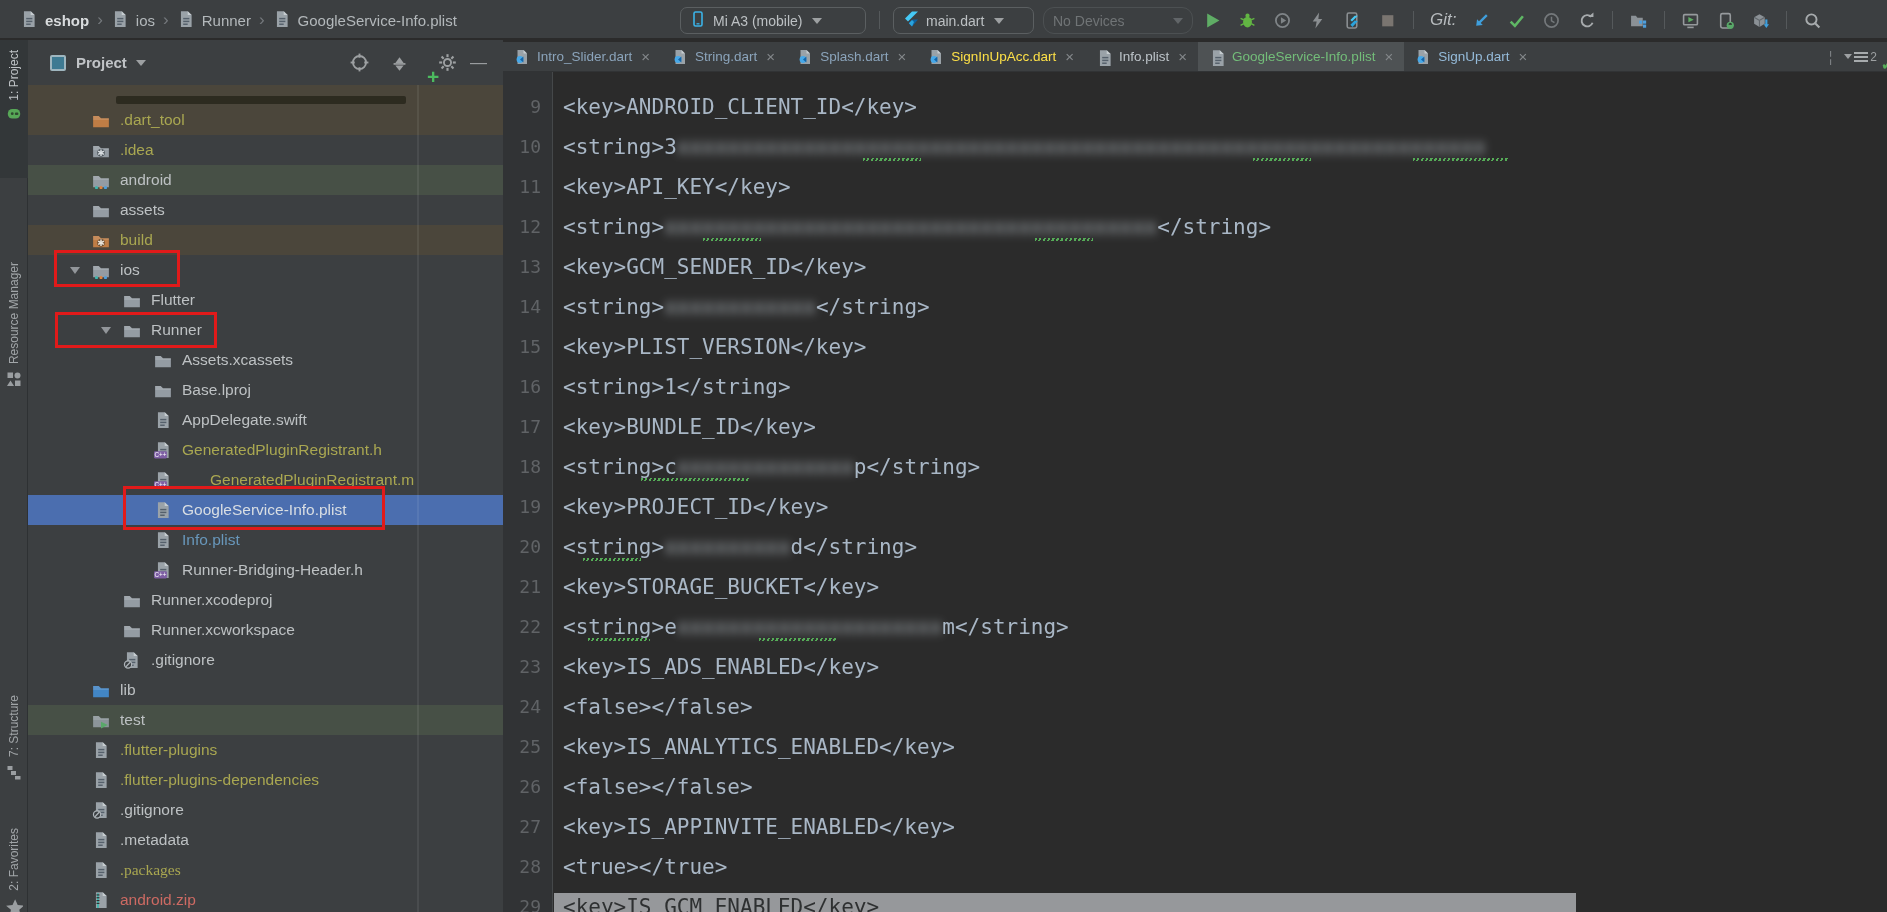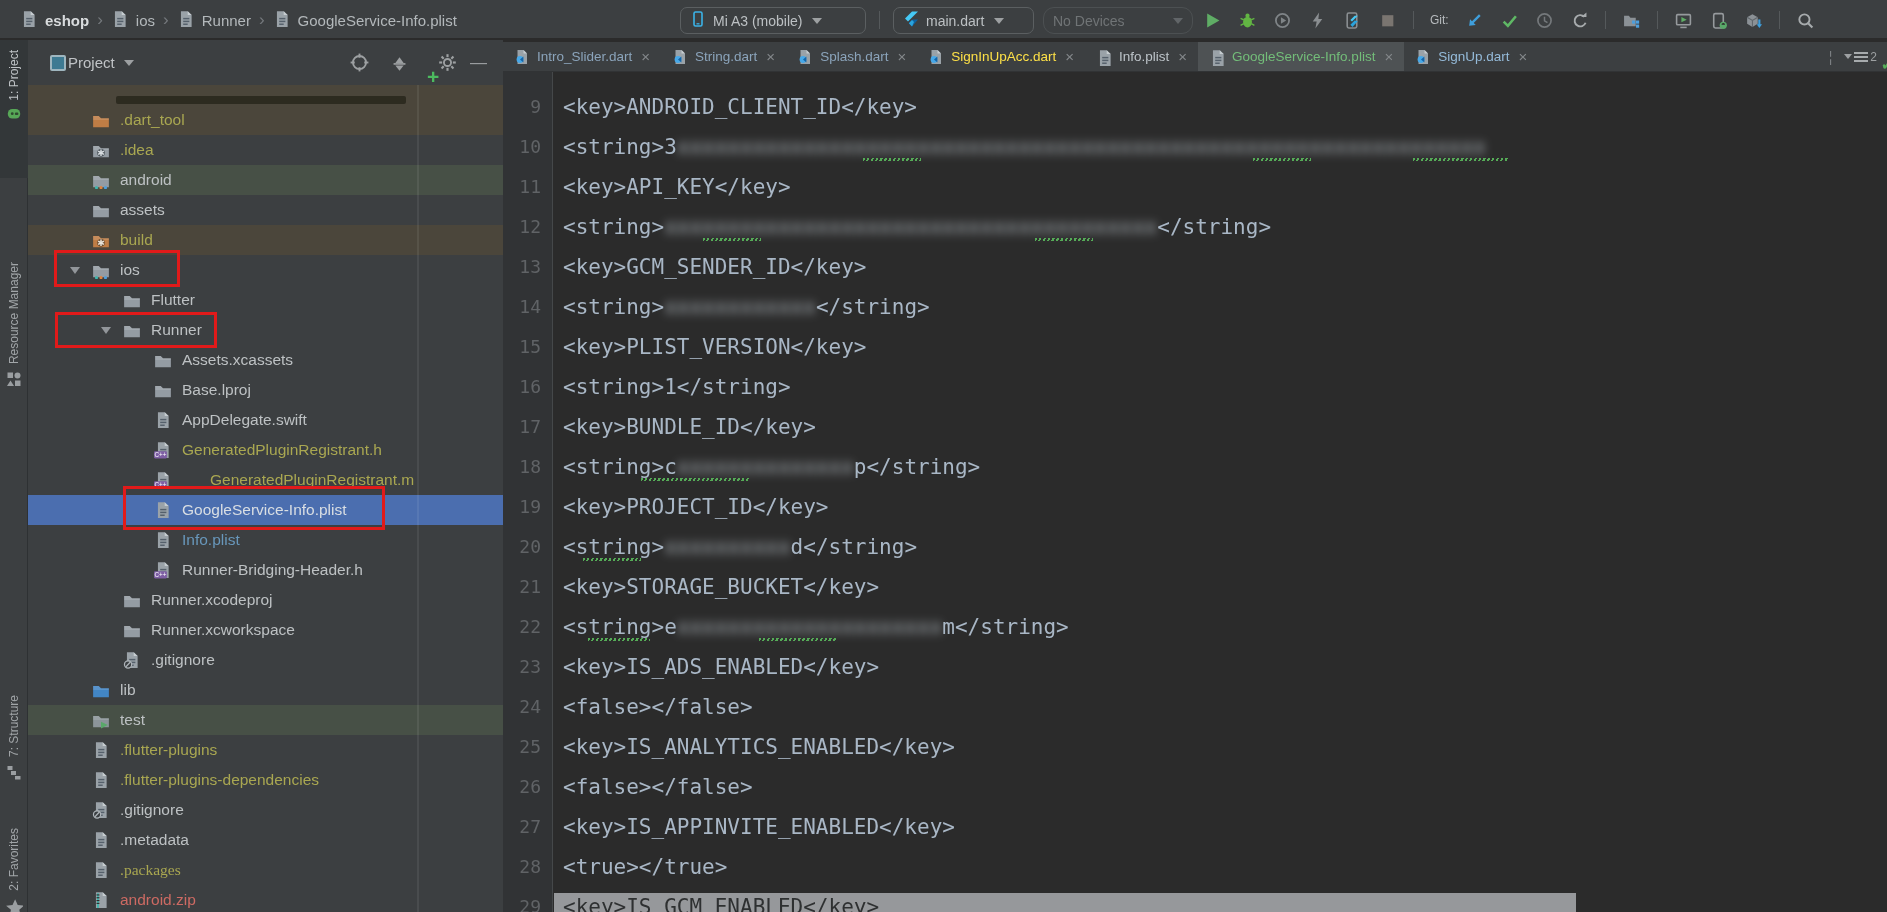--- a/index.html
+++ b/index.html
@@ -15,31 +15,31 @@
   .crumb-sep{color:#75797d;font-size:17px;margin:0 1px;}
   .combo{position:absolute;top:7px;height:27px;border:1px solid #5b5f61;border-radius:7px;display:flex;align-items:center;gap:7px;padding:0 9px;color:#bcc0c3;font-size:14px;}
   .combo.disabled{border-color:#4c5052;color:#70757 8;}
   .combo .caret{width:0;height:0;border-left:5px solid transparent;border-right:5px solid transparent;border-top:6px solid #9da0a2;margin-left:3px;}
   .combo.disabled .caret{border-top-color:#616568;}
   .tsep{position:absolute;top:11px;width:1px;height:18px;background:#55595b;}
   .actions{position:absolute;left:1203px;top:0;height:40px;display:flex;align-items:center;gap:16px;}
   .act{width:19px;height:19px;display:flex;align-items:center;justify-content:center;}
   .act svg{display:block;}
   .asep{width:1px;height:18px;background:#55595b;}
-  .git-label{color:#b7bbbe;font-size:12px;}
+  .git-label{color:#b7bbbe;font-size:17px;font-style:italic;}
   
   .stripe{position:absolute;left:0;top:40px;width:28px;height:872px;background:#3c3f41;border-right:1px solid #2e3133;}
   .stripe-active-bg{position:absolute;left:0;top:0;width:28px;height:138px;background:#333739;}
   .stripe-item{position:absolute;left:0;width:28px;display:flex;flex-direction:column;align-items:center;gap:7px;}
   .stripe-label{writing-mode:vertical-rl;transform:rotate(180deg);font-size:12px;color:#a2a6a9;white-space:nowrap;}
   
   .panel{position:absolute;left:28px;top:40px;width:475px;height:872px;background:#3c3f41;overflow:hidden;}
   .panel-header{position:absolute;left:0;top:0;width:475px;height:45px;display:flex;align-items:center;}
   .panel-title-ic{margin-left:22px;width:16px;height:16px;background:#3e7a92;border:2px solid #9fb6bf;border-radius:2px;}
-  .panel-title{margin-left:2px;color:#c0c3c6;font-size:15px;}
+  .panel-title{margin-left:10px;color:#c0c3c6;font-size:15px;font-weight:bold;}
   .panel-caret{width:0;height:0;border-left:5px solid transparent;border-right:5px solid transparent;border-top:6px solid #9da0a2;margin-left:9px;}
   .ph-ic{position:absolute;top:13px;width:19px;height:19px;color:#9da0a2;display:flex;align-items:center;justify-content:center;font-size:17px;}
   .green-plus{position:absolute;left:399px;top:25px;color:#4cba5f;font-size:21px;font-weight:bold;}
   .tree{position:absolute;left:0;top:45px;width:475px;height:827px;overflow:hidden;}
   .tree-inner{position:relative;margin-top:-10px;}
   .trow{position:relative;height:30px;display:flex;align-items:center;font-size:15.5px;color:#bdc1c3;white-space:nowrap;}
   .trow .arrow{width:27px;display:flex;align-items:center;}
   .tri-r{width:0;height:0;border-top:5px solid transparent;border-bottom:5px solid transparent;border-left:7px solid #9296 9a;border-left-color:#92969a;margin-left:6px;}
   .tri-d{width:0;height:0;border-left:5px solid transparent;border-right:5px solid transparent;border-top:7px solid #92969a;margin-left:5px;}
   .ticon{width:18px;height:18px;margin-right:10px;flex:none;}

